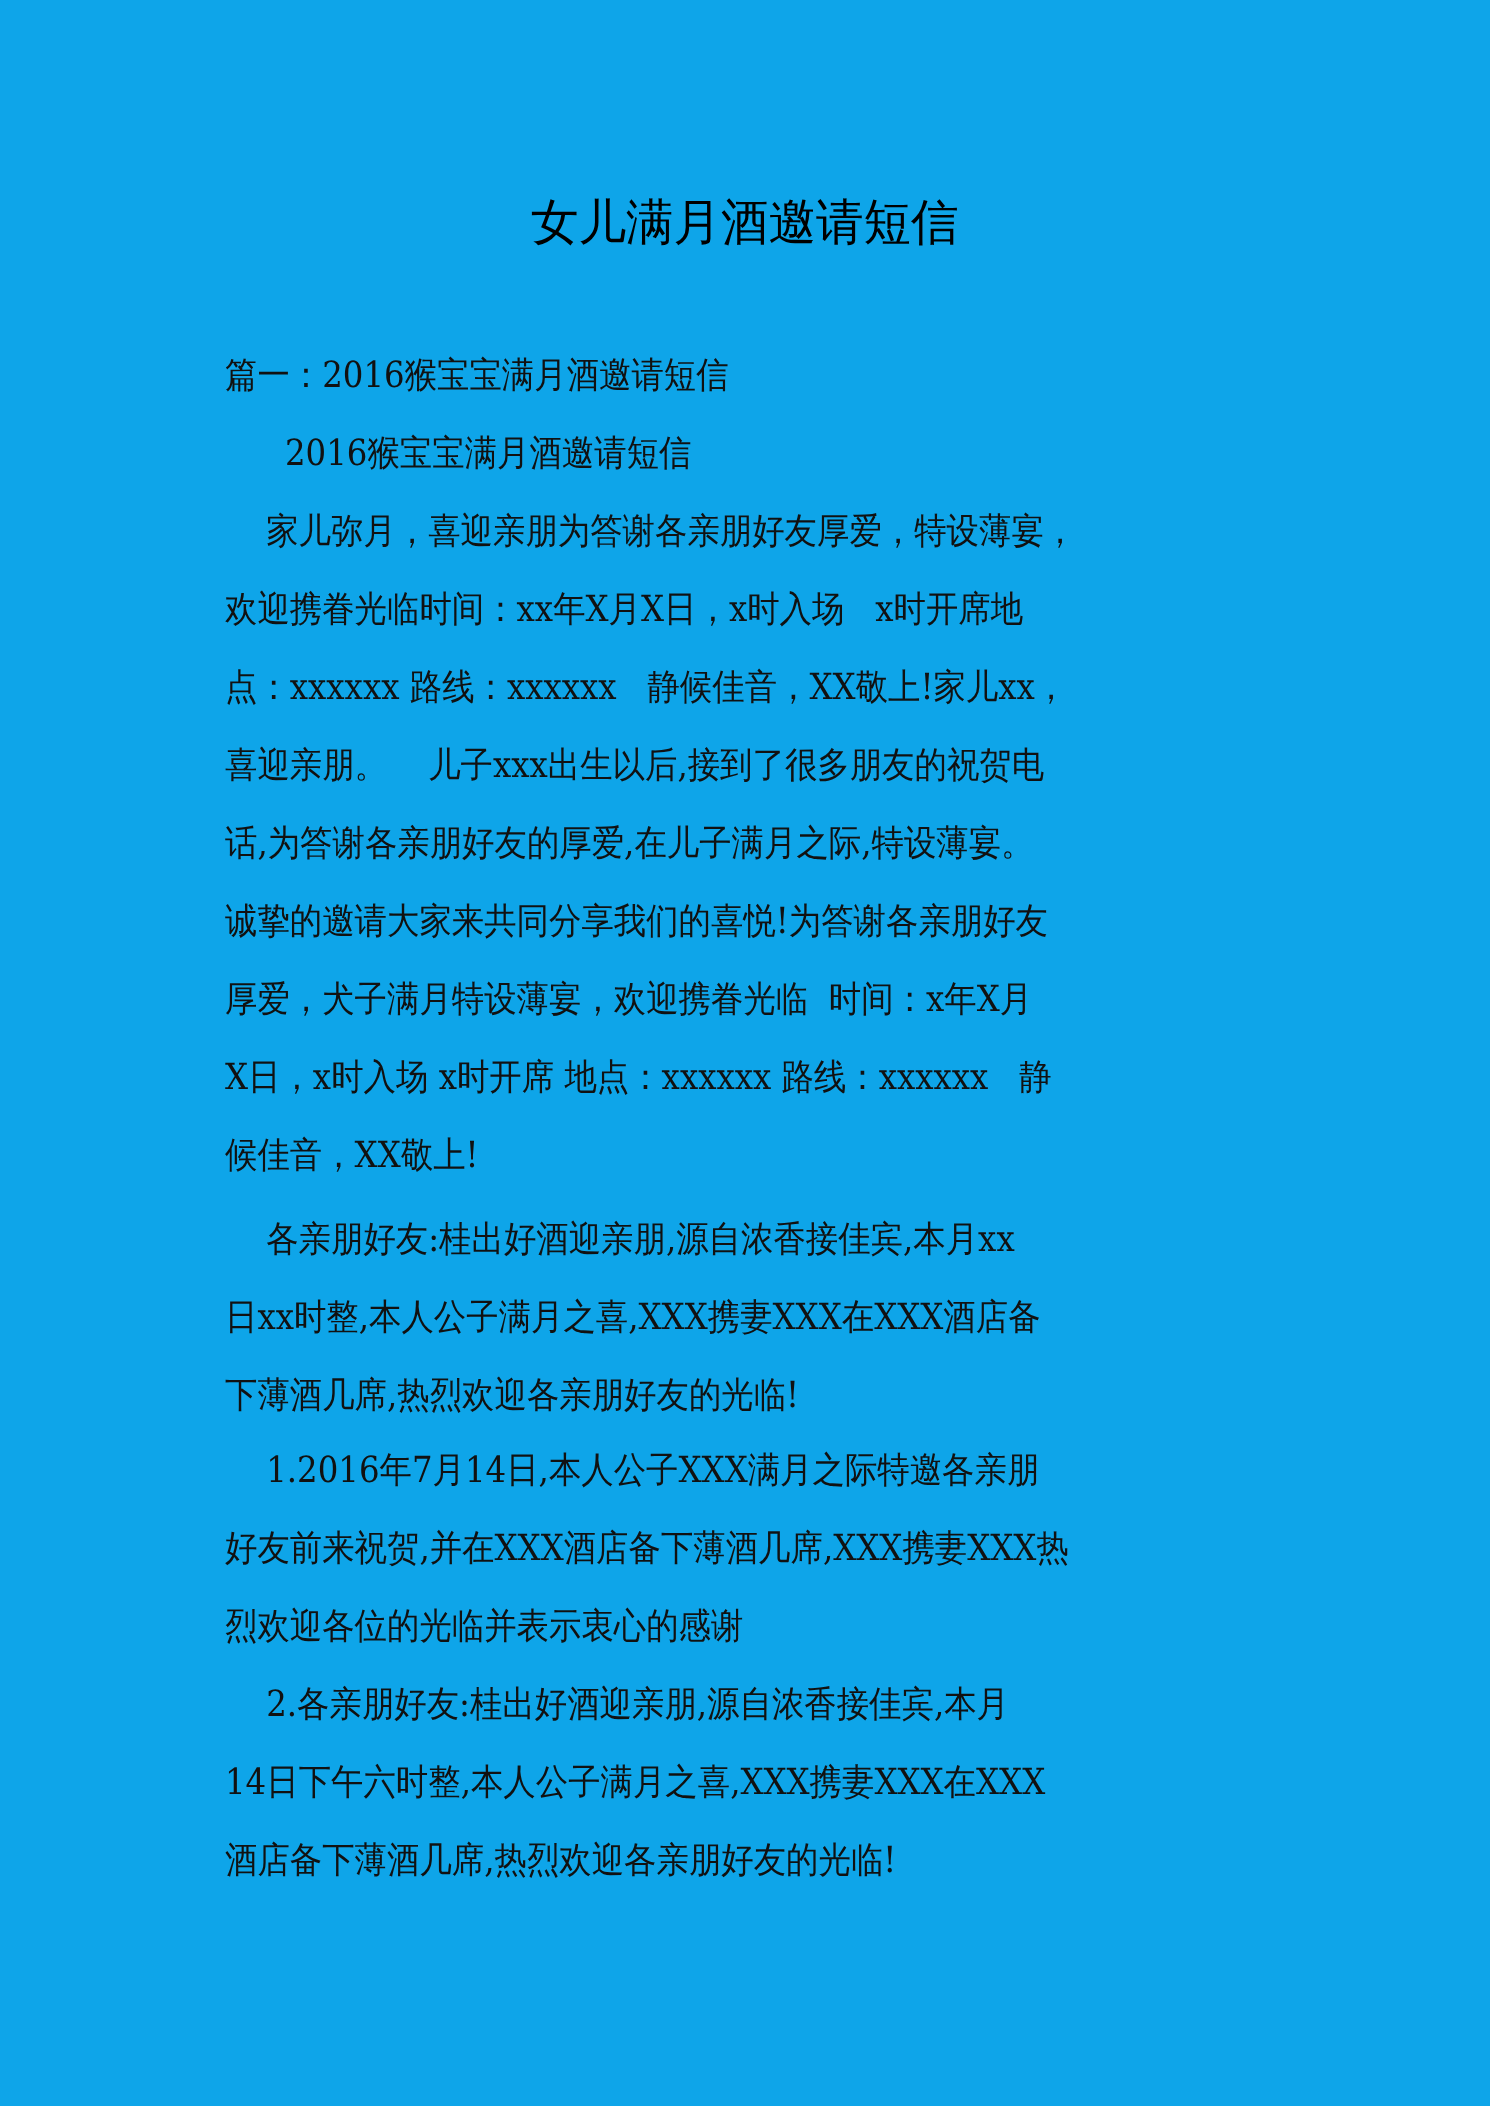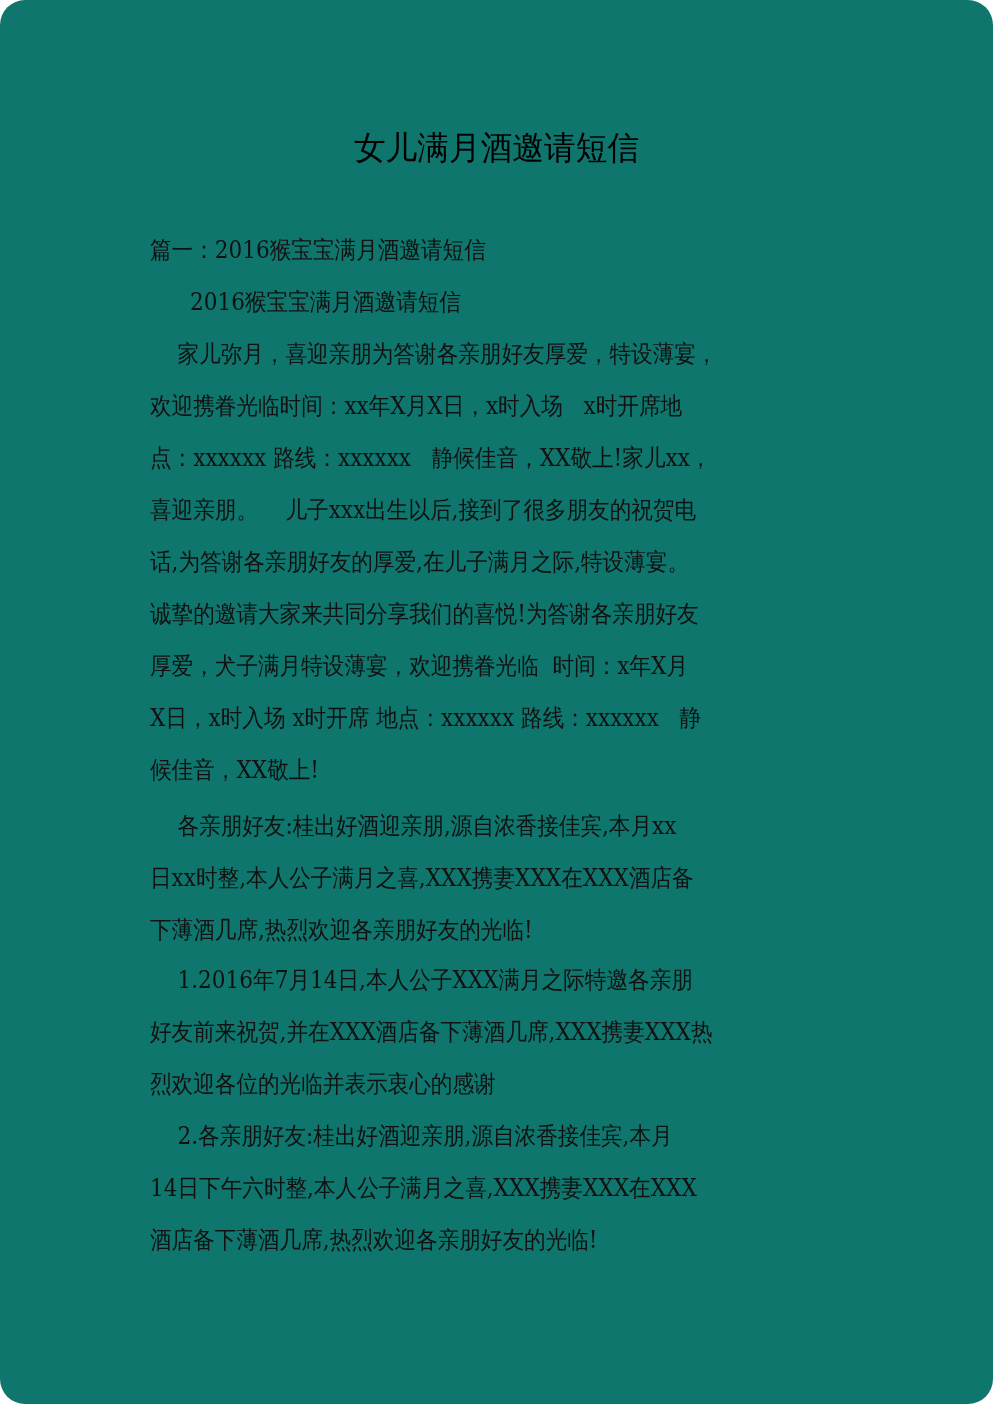--- a/index.html
+++ b/index.html
@@ -12,22 +12,21 @@
       height: 1404px;
       position: relative;
       overflow: hidden;
       font-family: "DejaVu Serif", "Liberation Serif", serif;
       color: #111111;
     }
     .page {
       position: absolute;
       left: 0; top: 0;
       width: 993px; height: 1404px;
-      background: #0f766e;
-      border-radius: 25px;
+      background: #0ea5e9;
     }
     .title {
       position: absolute;
       left: 0;
       width: 993px;
       top: 124px;
       text-align: center;
       font-size: 33px;
       line-height: 48px;
       letter-spacing: 0px;

